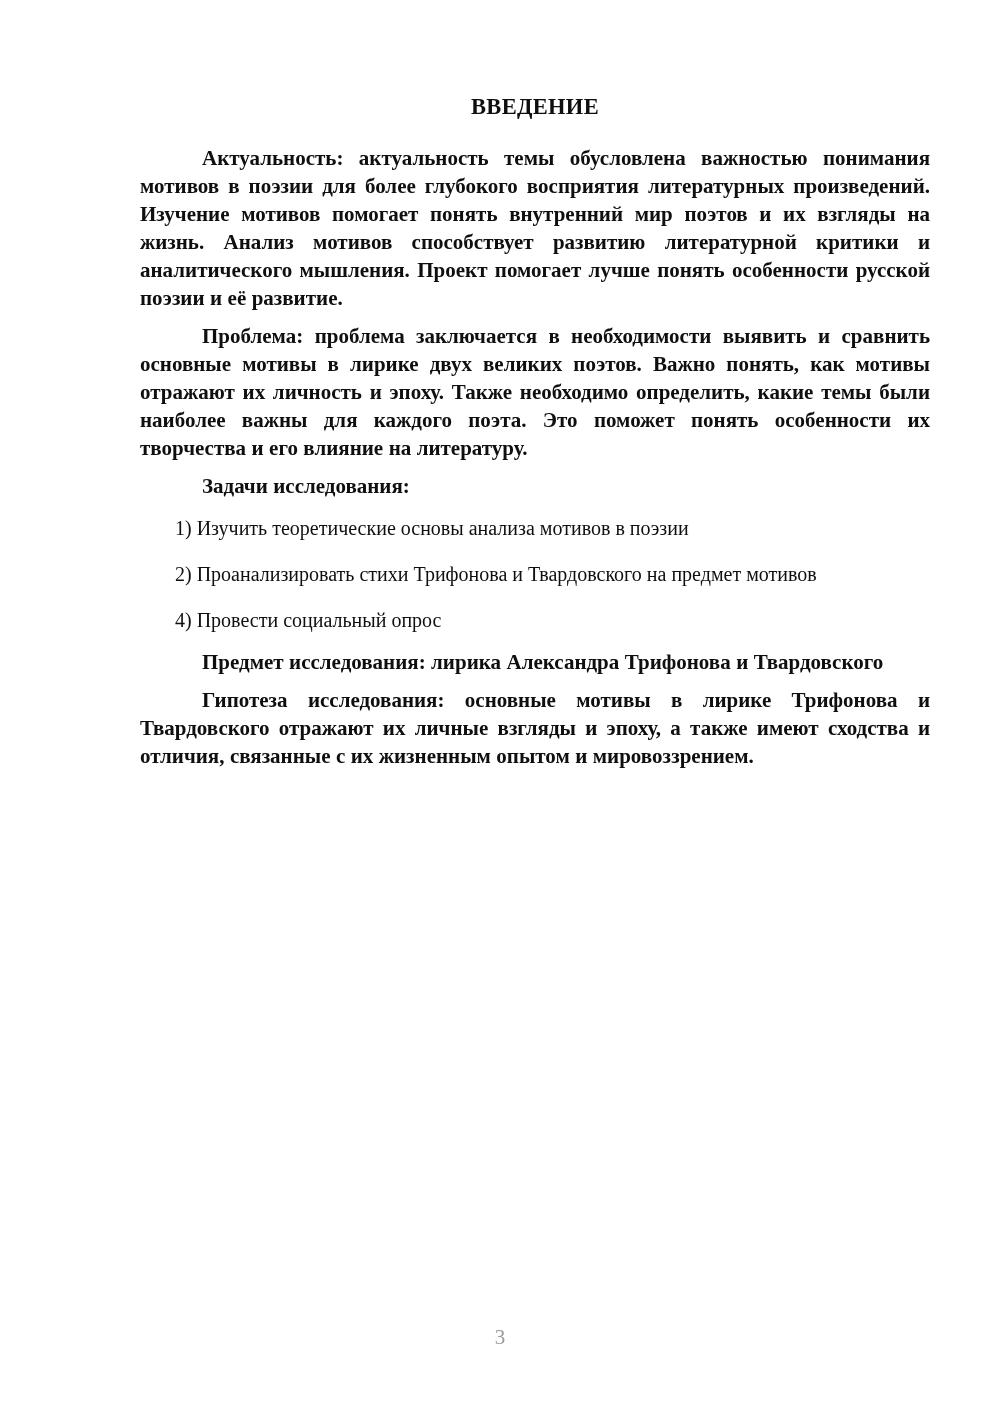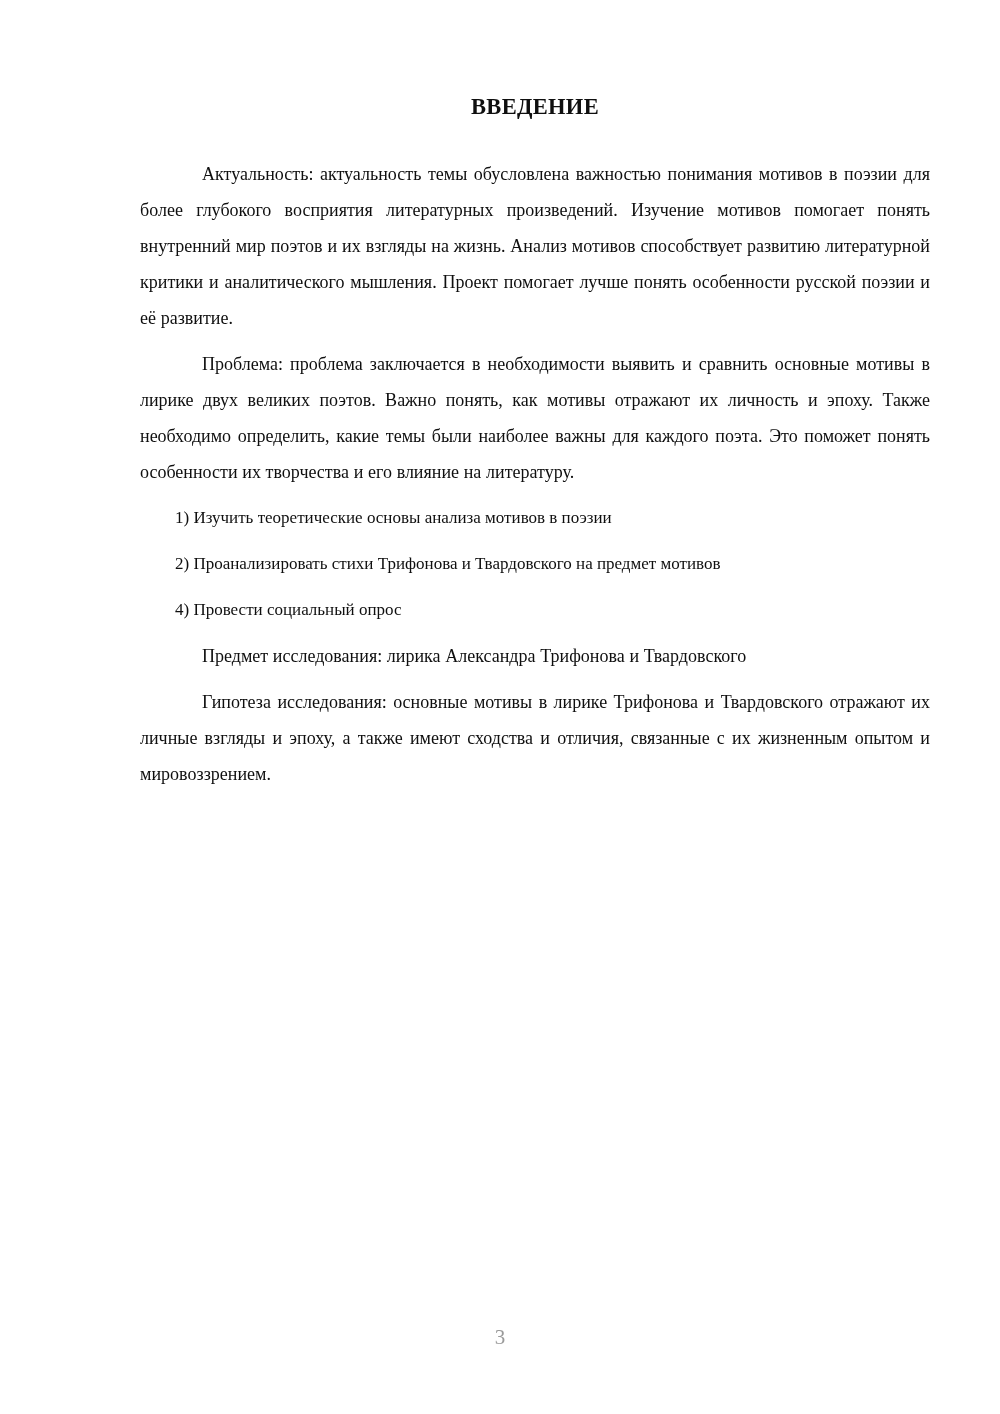--- a/index.html
+++ b/index.html
@@ -34,36 +34,37 @@
     top: 92px;
     width: 790px;
   }
 
   .doc-title {
     font-size: 22.5px;
     font-weight: bold;
     text-align: center;
     letter-spacing: 0.3px;
     line-height: 30px;
-    margin: 0 0 34px 0;
+    margin: 0 0 22px 0;
   }
 
   p.para {
-    font-size: 18px;
-    line-height: 36px;
+    font-size: 21px;
+    line-height: 28px;
     text-align: justify;
     text-justify: inter-word;
     text-indent: 62px;
     margin: 0 0 10px 0;
     hyphens: none;
     word-spacing: 0.2px;
+    font-weight: bold;
   }
 
   p.listitem {
-    font-size: 17px;
+    font-size: 20px;
     line-height: 36px;
     text-align: justify;
     text-justify: inter-word;
     text-indent: 35px;
     margin: 0 0 10px 0;
   }
 
   .page-number {
     position: absolute;
     left: 0;
@@ -83,20 +84,21 @@
 
   <div class="content">
 
     <h1 class="doc-title">ВВЕДЕНИЕ</h1>
 
     <p class="para">Актуальность: актуальность темы обусловлена важностью понимания мотивов в поэзии для более глубокого восприятия литературных произведений. Изучение мотивов помогает понять внутренний мир поэтов и их взгляды на жизнь. Анализ мотивов способствует развитию литературной критики и аналитического мышления. Проект помогает лучше понять особенности русской поэзии и её развитие.</p>
 
     <p class="para">Проблема: проблема заключается в необходимости выявить и сравнить основные мотивы в лирике двух великих поэтов. Важно понять, как мотивы отражают их личность и эпоху. Также необходимо определить, какие темы были наиболее важны для каждого поэта. Это поможет понять особенности их творчества и его влияние на литературу.</p>
 
 
+    <p class="para">Задачи исследования:</p>
 
     <p class="listitem">1) Изучить теоретические основы анализа мотивов в поэзии</p>
 
     <p class="listitem">2) Проанализировать стихи Трифонова и Твардовского на предмет мотивов</p>
 
 
     <p class="listitem">4) Провести социальный опрос</p>
 
 
 

